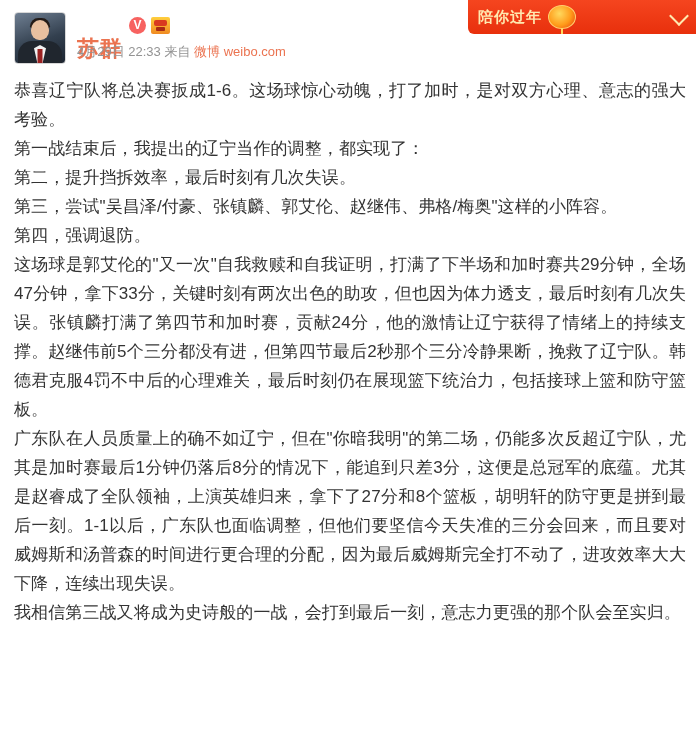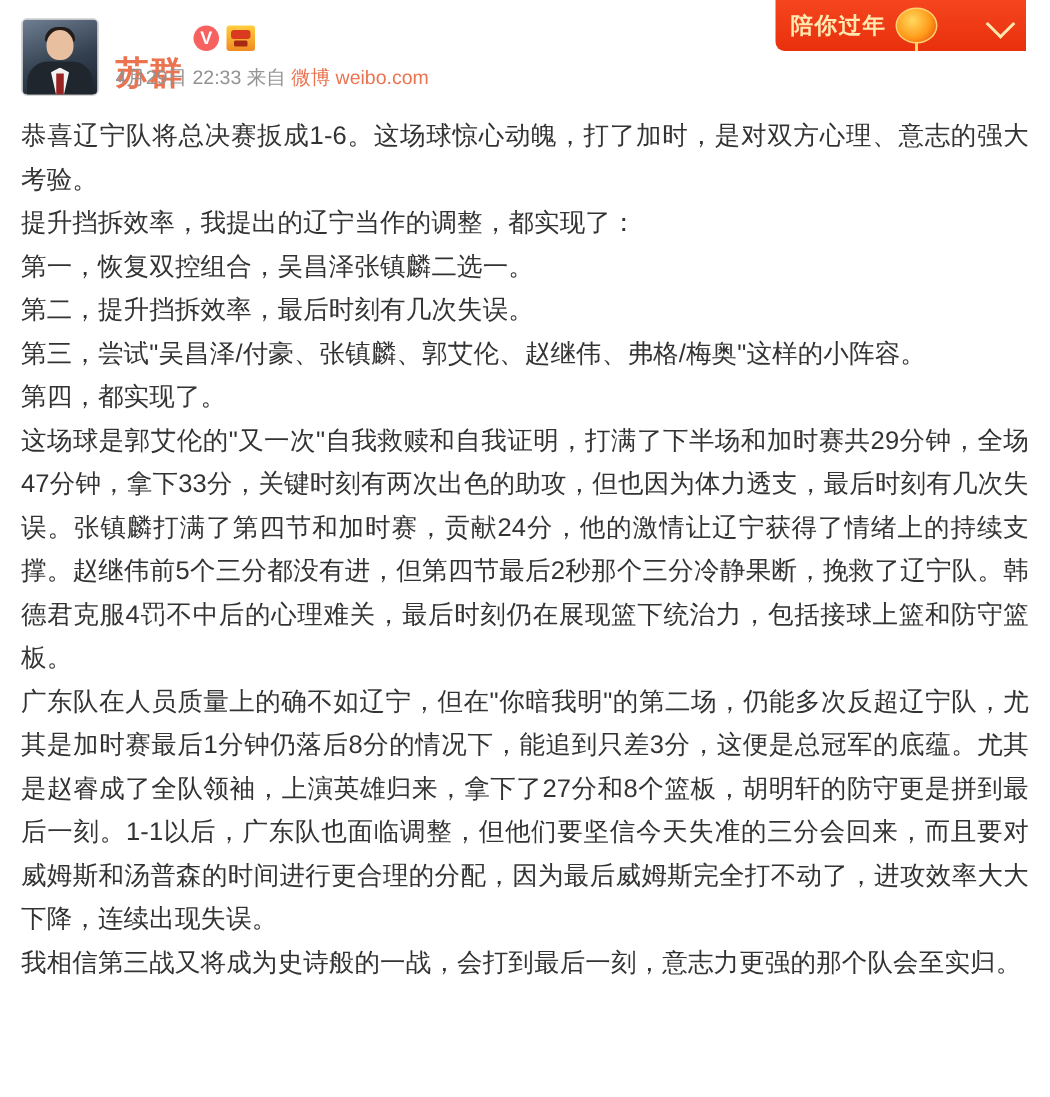--- a/index.html
+++ b/index.html
@@ -13,22 +13,22 @@
     font-family: "Liberation Sans", sans-serif;
     color: #333333;
     overflow: hidden;
     position: relative;
   }
 
   
   .promo-banner {
     position: absolute;
     top: 0;
-    right: 16px;
-    width: 167px;
+    right: 4px;
+    width: 228px;
     height: 34px;
     background: linear-gradient(180deg, #f5451f 0%, #e8300c 100%);
     border-bottom-left-radius: 6px;
     display: flex;
     align-items: center;
     overflow: hidden;
   }
   .promo-text {
     color: #ffe9b0;
     font-size: 15px;
@@ -254,23 +254,22 @@
         <span>4月29日 22:33</span>
         <span class="src-label">来自</span>
         <span class="src-link">微博</span>
         <span class="src-link">weibo.com</span>
       </div>
     </div>
   </div>
 
   <div class="content">
     <p>恭喜辽宁队将总决赛扳成1-6。这场球惊心动魄，打了加时，是对双方心理、意志的强大考验。</p>
-    <p>提升挡拆效率，我提出的辽宁当作的调整，都实现了：</p>
-    <p>第一，恢复双控组合，吴昌泽张镇麟二选一。</p>
+    <p>第一战结束后，我提出的辽宁当作的调整，都实现了：</p>
     <p>第二，提升挡拆效率，最后时刻有几次失误。</p>
     <p>第三，尝试"吴昌泽/付豪、张镇麟、郭艾伦、赵继伟、弗格/梅奥"这样的小阵容。</p>
-    <p>第四，都实现了。</p>
+    <p>第四，强调退防。</p>
     <p>这场球是郭艾伦的"又一次"自我救赎和自我证明，打满了下半场和加时赛共29分钟，全场47分钟，拿下33分，关键时刻有两次出色的助攻，但也因为体力透支，最后时刻有几次失误。张镇麟打满了第四节和加时赛，贡献24分，他的激情让辽宁获得了情绪上的持续支撑。赵继伟前5个三分都没有进，但第四节最后2秒那个三分冷静果断，挽救了辽宁队。韩德君克服4罚不中后的心理难关，最后时刻仍在展现篮下统治力，包括接球上篮和防守篮板。</p>
     <p>广东队在人员质量上的确不如辽宁，但在"你暗我明"的第二场，仍能多次反超辽宁队，尤其是加时赛最后1分钟仍落后8分的情况下，能追到只差3分，这便是总冠军的底蕴。尤其是赵睿成了全队领袖，上演英雄归来，拿下了27分和8个篮板，胡明轩的防守更是拼到最后一刻。1-1以后，广东队也面临调整，但他们要坚信今天失准的三分会回来，而且要对威姆斯和汤普森的时间进行更合理的分配，因为最后威姆斯完全打不动了，进攻效率大大下降，连续出现失误。</p>
     <p>我相信第三战又将成为史诗般的一战，会打到最后一刻，意志力更强的那个队会至实归。</p>
   </div>
 
 </div>
 
 </body></html>

